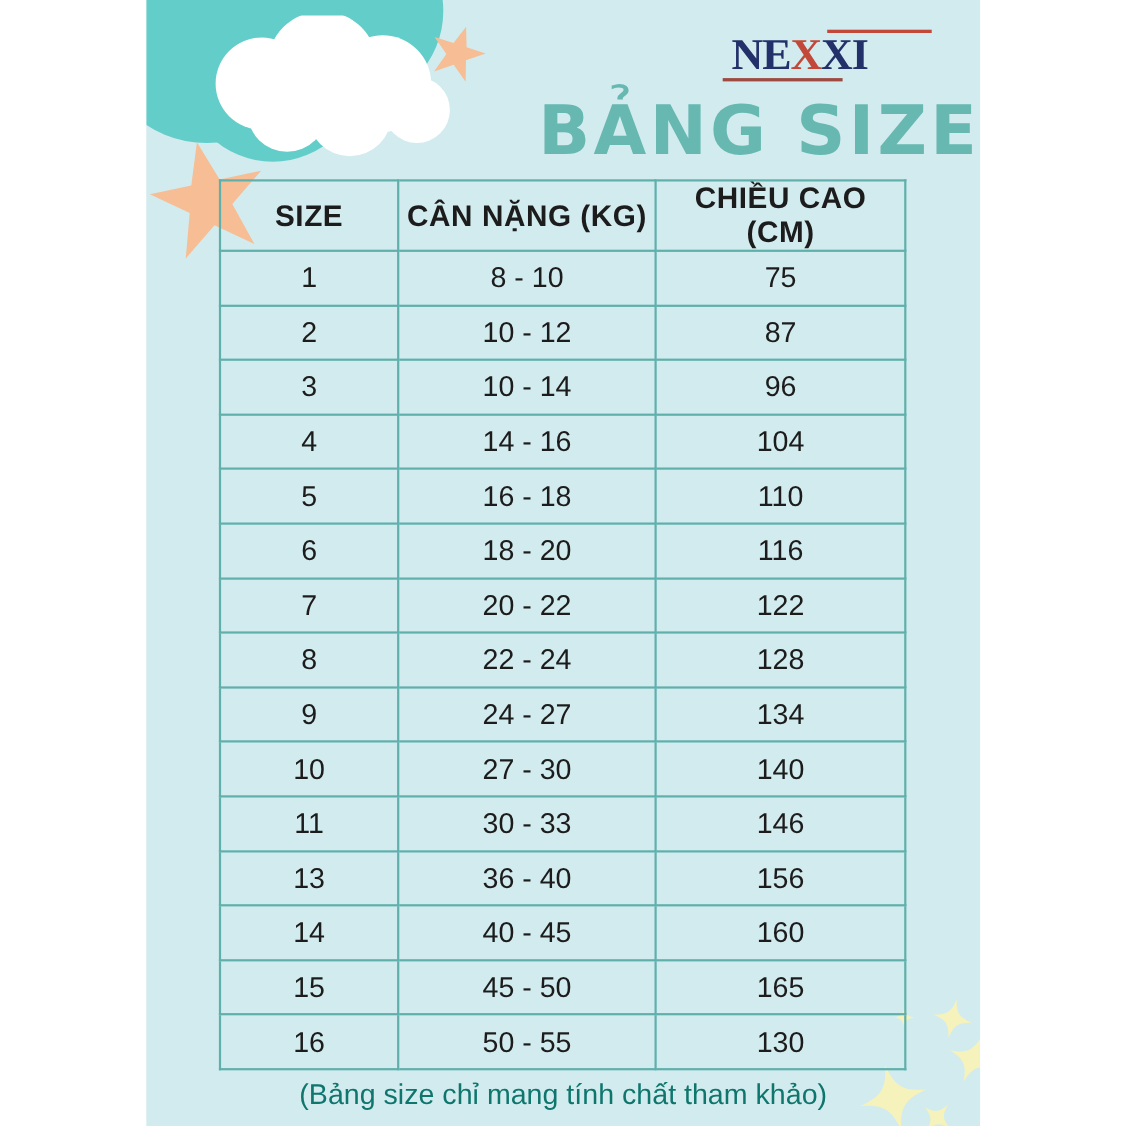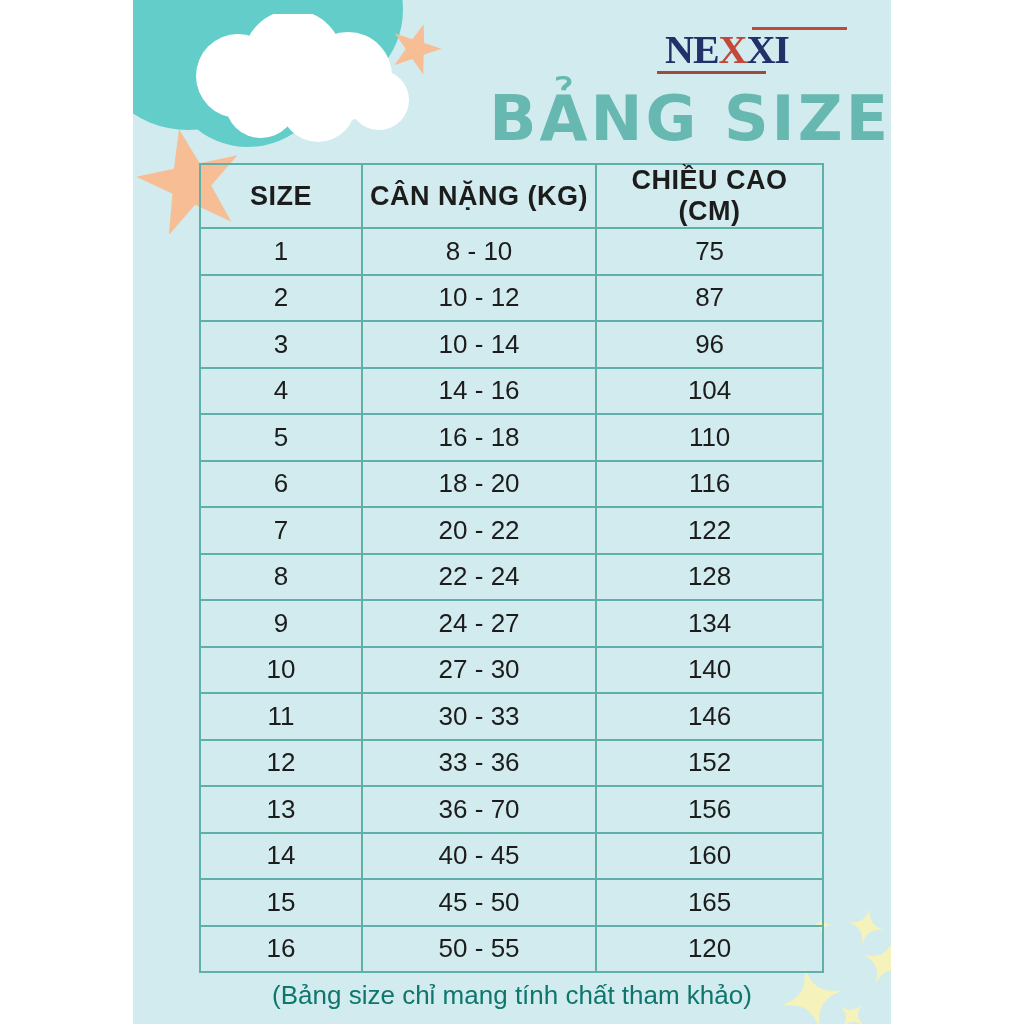--- a/index.html
+++ b/index.html
@@ -167,42 +167,37 @@
           <td>10</td>
           <td>27 - 30</td>
           <td>140</td>
         </tr>
         <tr>
           <td>11</td>
           <td>30 - 33</td>
           <td>146</td>
         </tr>
         <tr>
-          <td>12</td>
-          <td>33 - 36</td>
-          <td>152</td>
-        </tr>
-        <tr>
           <td>13</td>
-          <td>36 - 70</td>
+          <td>36 - 40</td>
           <td>156</td>
         </tr>
         <tr>
           <td>14</td>
           <td>40 - 45</td>
           <td>160</td>
         </tr>
         <tr>
           <td>15</td>
           <td>45 - 50</td>
           <td>165</td>
         </tr>
         <tr>
           <td>16</td>
           <td>50 - 55</td>
-          <td>120</td>
+          <td>130</td>
         </tr>
       </tbody>
   </table>
 
   <div class="footer-note">(Bảng size chỉ mang tính chất tham khảo)</div>
 
 </div>
 
 </body></html>

